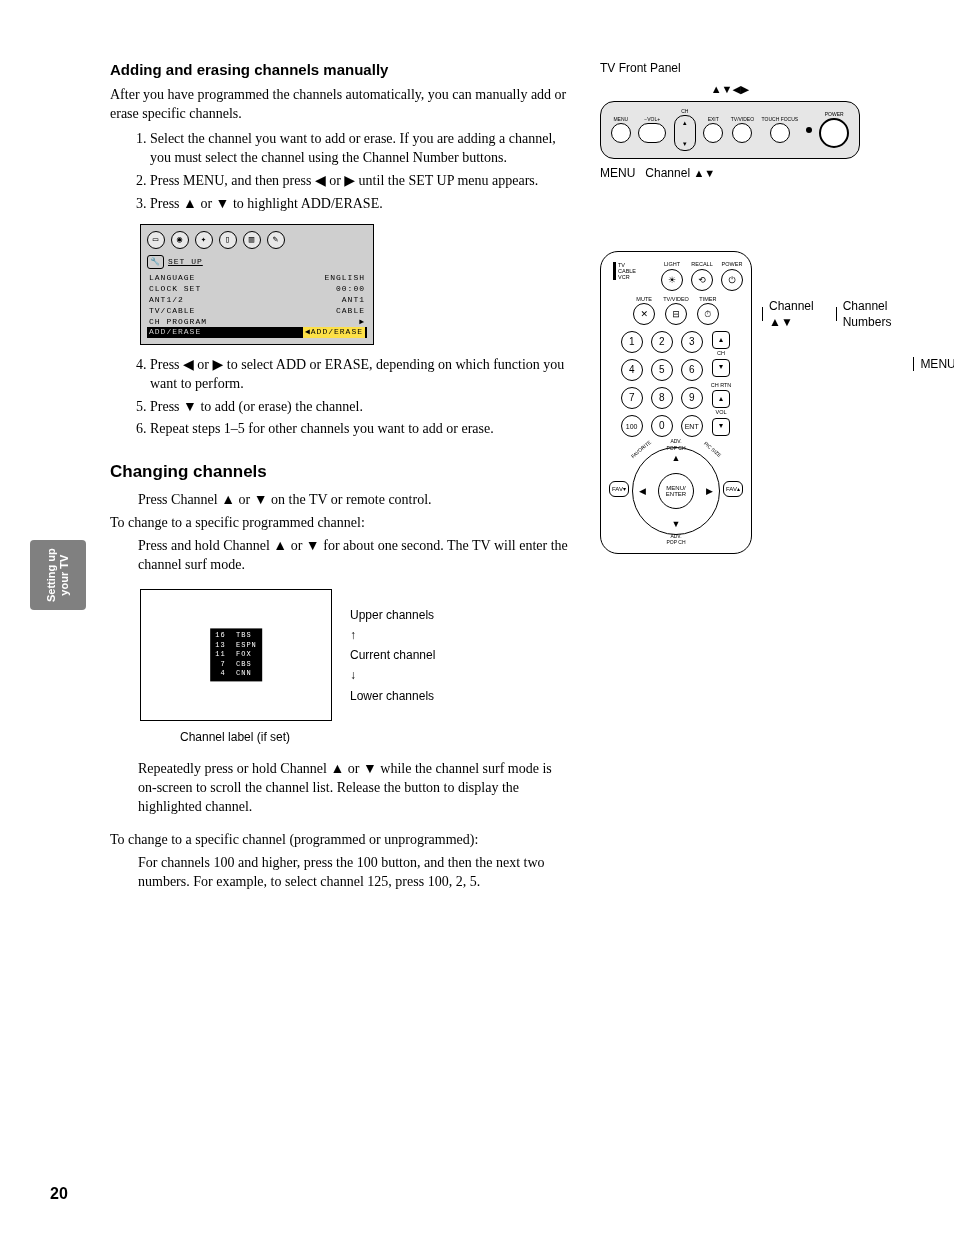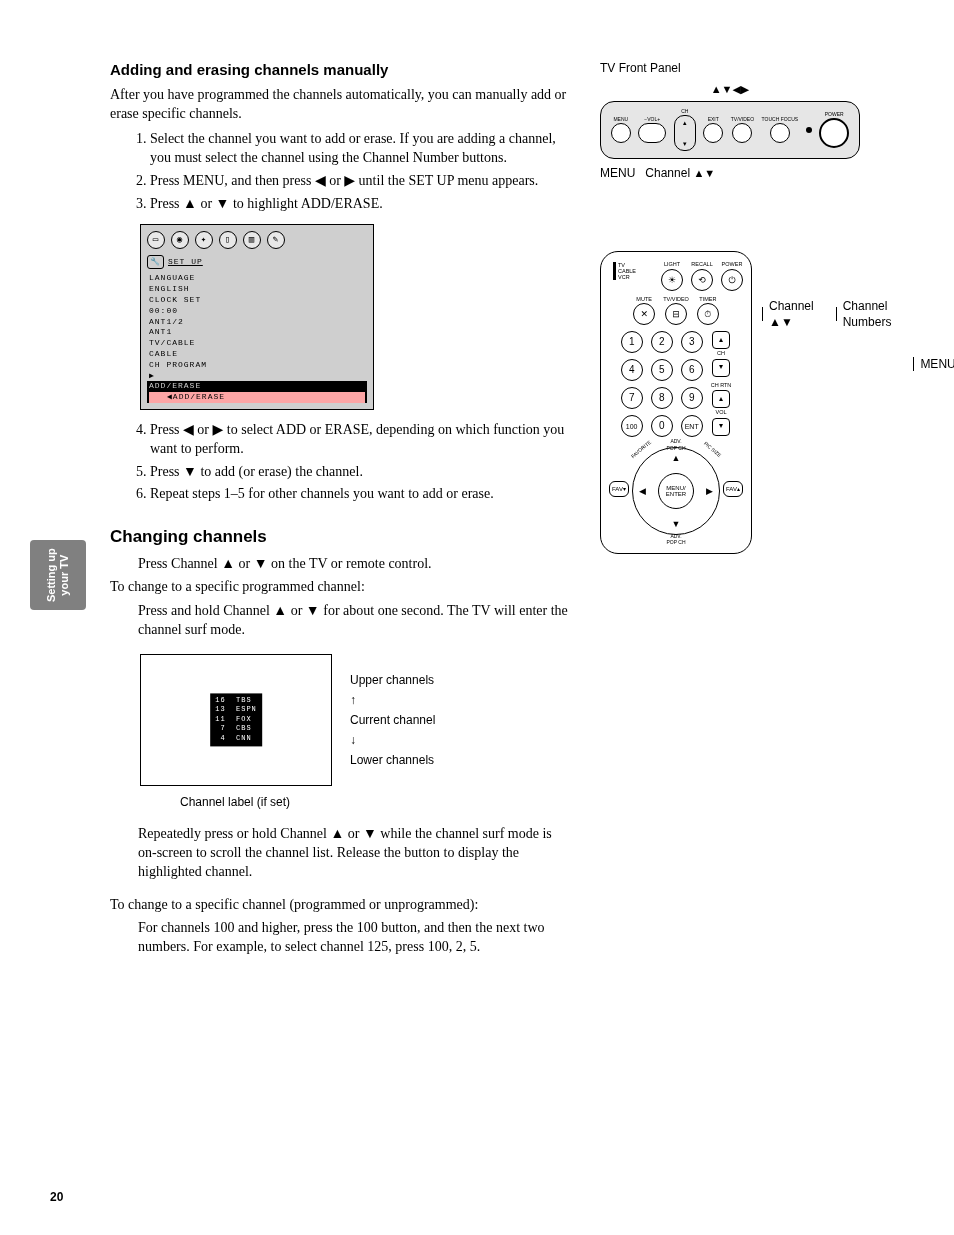--- a/index.html
+++ b/index.html
@@ -64,23 +64,23 @@
     font-family: "Courier New", monospace;
     font-size: 8px;
     letter-spacing: 1px;
   }
   .setup-icons { display:flex; gap:6px; margin-bottom:6px;}
   .setup-icons span {
     display:inline-flex; width:16px; height:16px; border:1.5px solid #000; border-radius:50%;
     align-items:center; justify-content:center; font-size:9px; background:#e8e8e8;
   }
   .setup-title { display:flex; align-items:center; gap:4px; margin-bottom:4px;}
-  .setup-row { display:flex; justify-content:space-between; padding:0 2px;flex-direction:column;}
+  .setup-row { display:flex; justify-content:space-between; padding:0 2px;}
   .setup-row.hl { background:#000; color:#cfcfcf; }
-  .setup-row.hl .val { color:#000; background:#fca5a5; padding:0 18px;}
+  .setup-row.hl .val { color:#000; background:#fde047; padding:0 2px;}
 
   
   .surf-wrap {
     display:flex; align-items:center; margin:14px 0 8px 30px;
     font-family: Helvetica, Arial, sans-serif; font-size:12px;
   }
   .surf-frame {
     width:190px; height:130px; border:1px solid #000; position:relative; margin-right:18px;
   }
   .surf-list {
@@ -96,21 +96,21 @@
   .side-tab {
     position:absolute; left:30px; top:540px; width:56px; height:70px;
     background:#808080; color:#fff; border-radius:4px;
     display:flex; align-items:center; justify-content:center;
     font-family: Helvetica, Arial, sans-serif; font-size:11px; font-weight:700;
   }
   .side-tab span { transform: rotate(-90deg); white-space:nowrap; line-height:1.2; text-align:center;}
 
   .page-num {
     position:absolute; left:50px; bottom:30px;
-    font-family: Helvetica, Arial, sans-serif; font-weight:800; font-size:12px;
+    font-family: Helvetica, Arial, sans-serif; font-weight:800; font-size:16px;
   }
 
   
   .fp-title { margin-bottom:6px; }
   .fp-arrows { text-align:center; font-size:11px; margin-bottom:4px;}
   .fp-body {
     border:1px solid #000; border-radius:14px; height:56px; background:#e6e6e6;
     display:flex; align-items:center; justify-content:space-around; padding:0 6px;
     margin-bottom:6px;
   }

